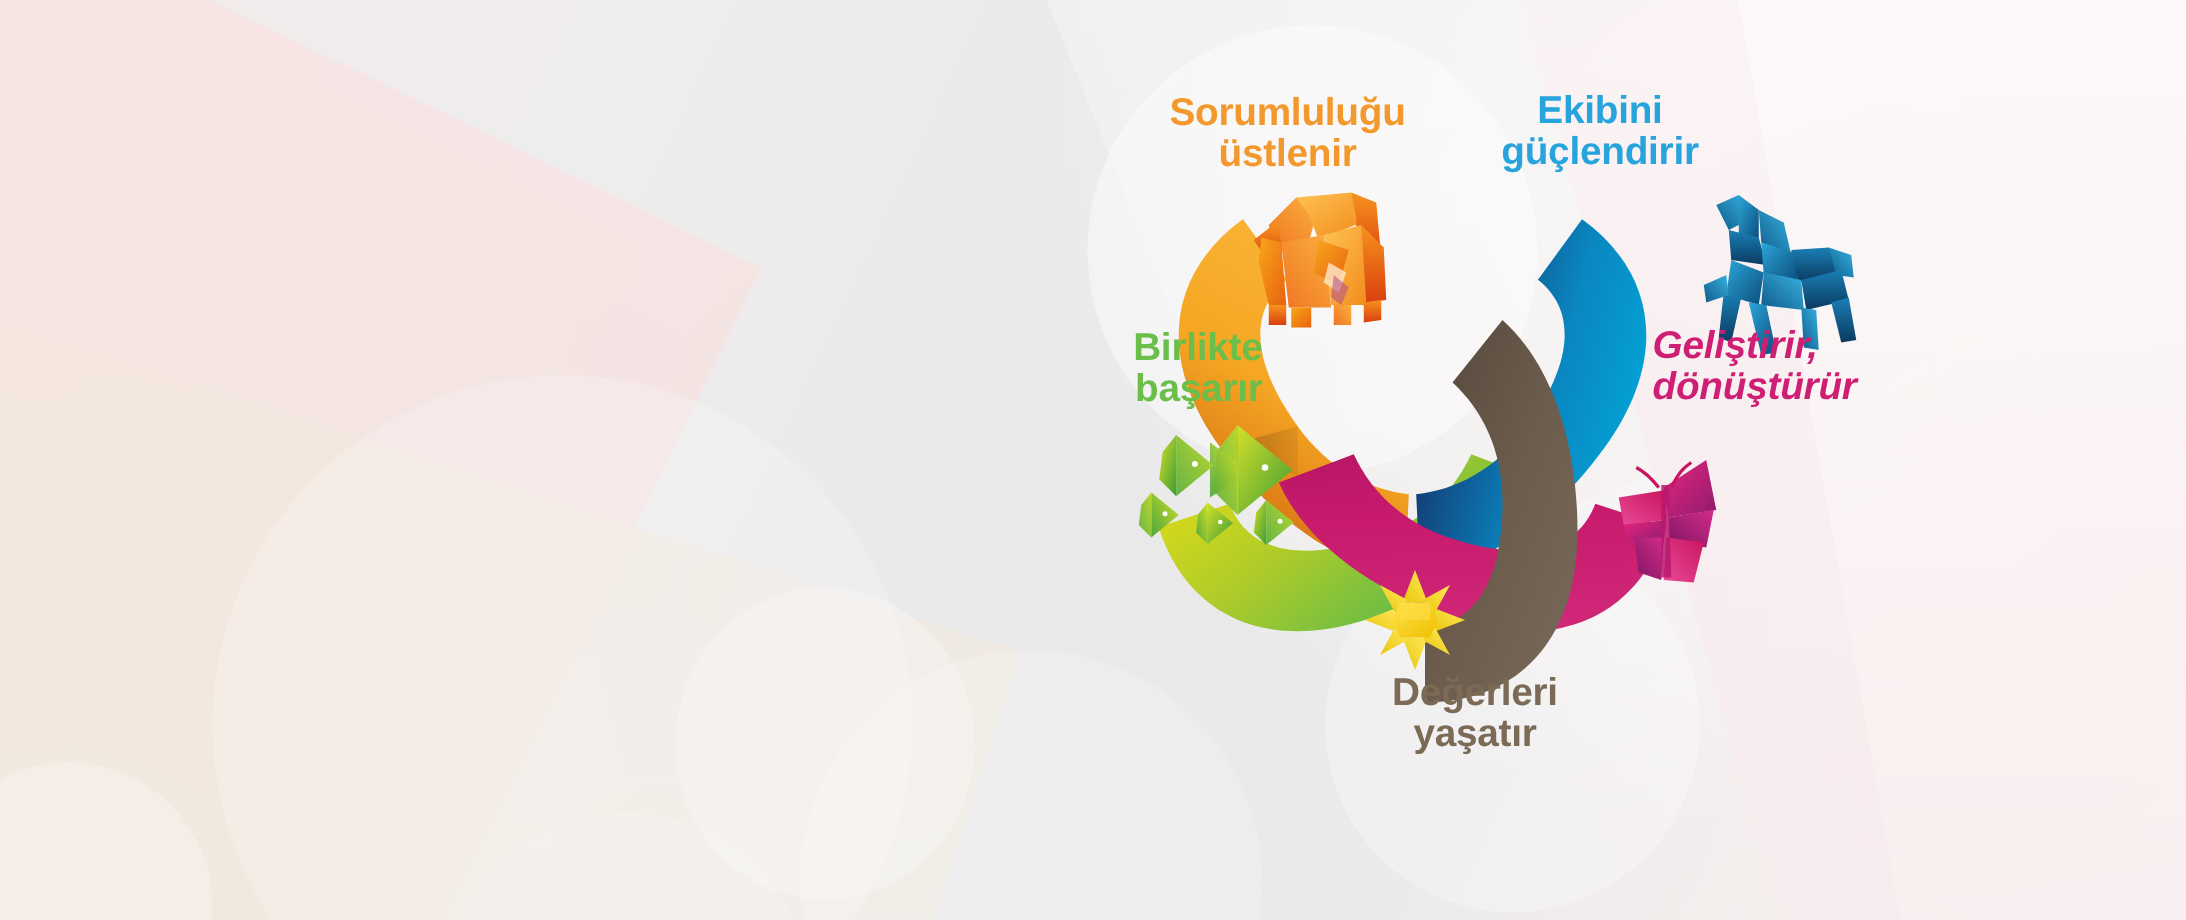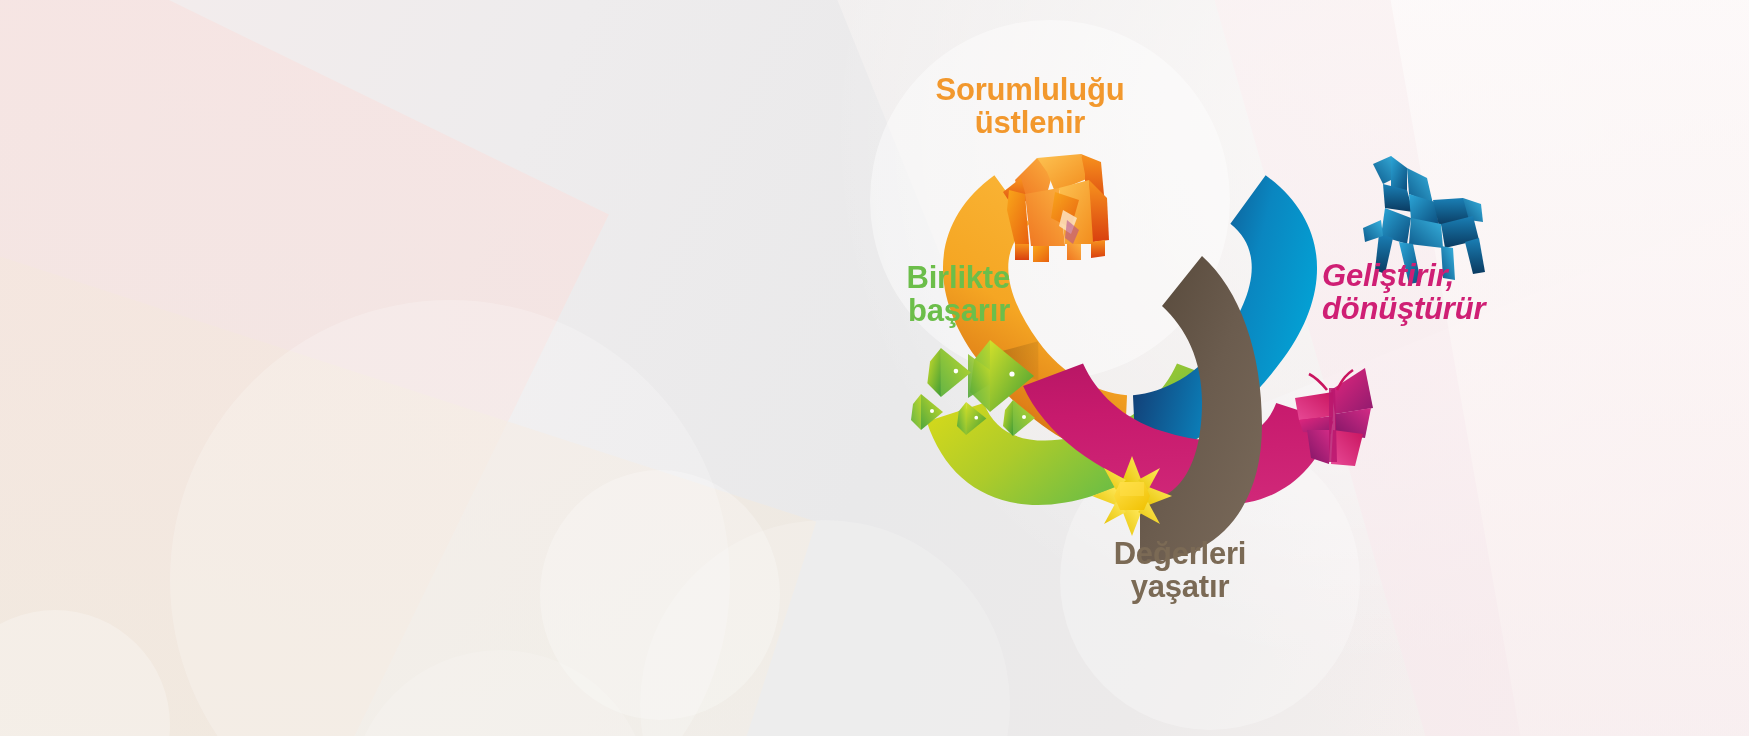--- a/index.html
+++ b/index.html
@@ -345,20 +345,22 @@
         </g>
         <path d="M 28 26 L 52 26 L 58 40 L 52 54 L 28 54 L 22 40 Z" fill="url(#snA)"></path>
         <path d="M 28 26 L 52 26 L 52 40 L 28 40 Z" fill="#ffe04a" opacity=".5"></path>
       </g>
     </svg>
   </div>
 
   <div class="label lbl-responsibility">Sorumluluğu
 üstlenir</div>
 
+  <div class="label lbl-team">Ekibini
+güçlendirir</div>
 
   <div class="label lbl-develop">Geliştirir,
 dönüştürür</div>
 
   <div class="label lbl-values">Değerleri
 yaşatır</div>
 
   <div class="label lbl-together">Birlikte
 başarır</div>
 

